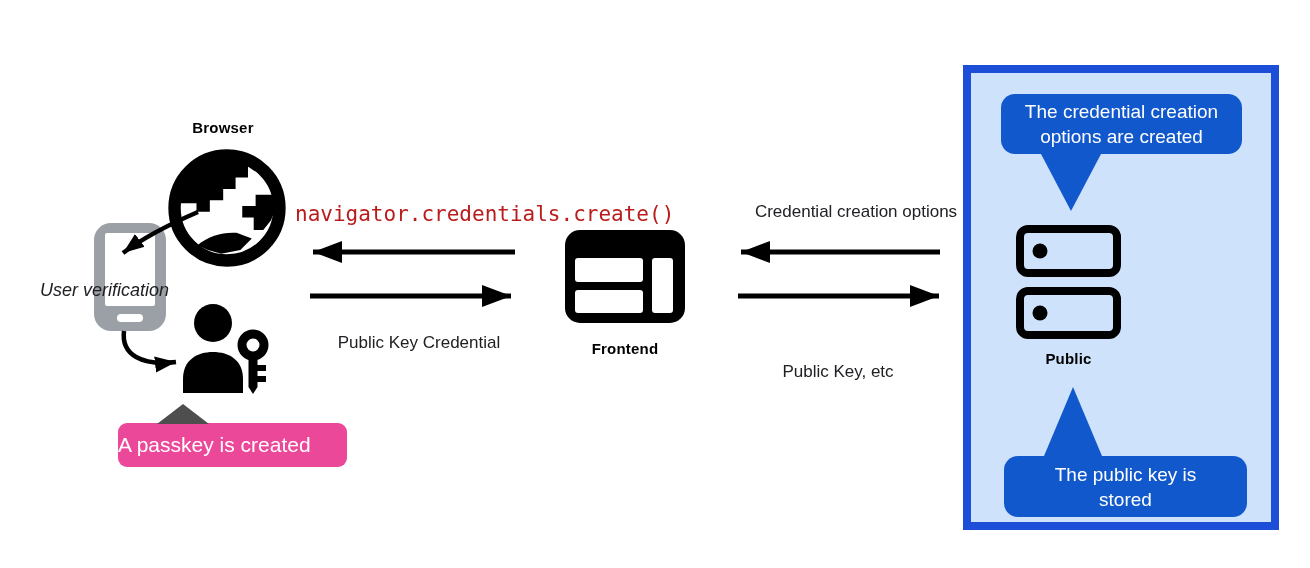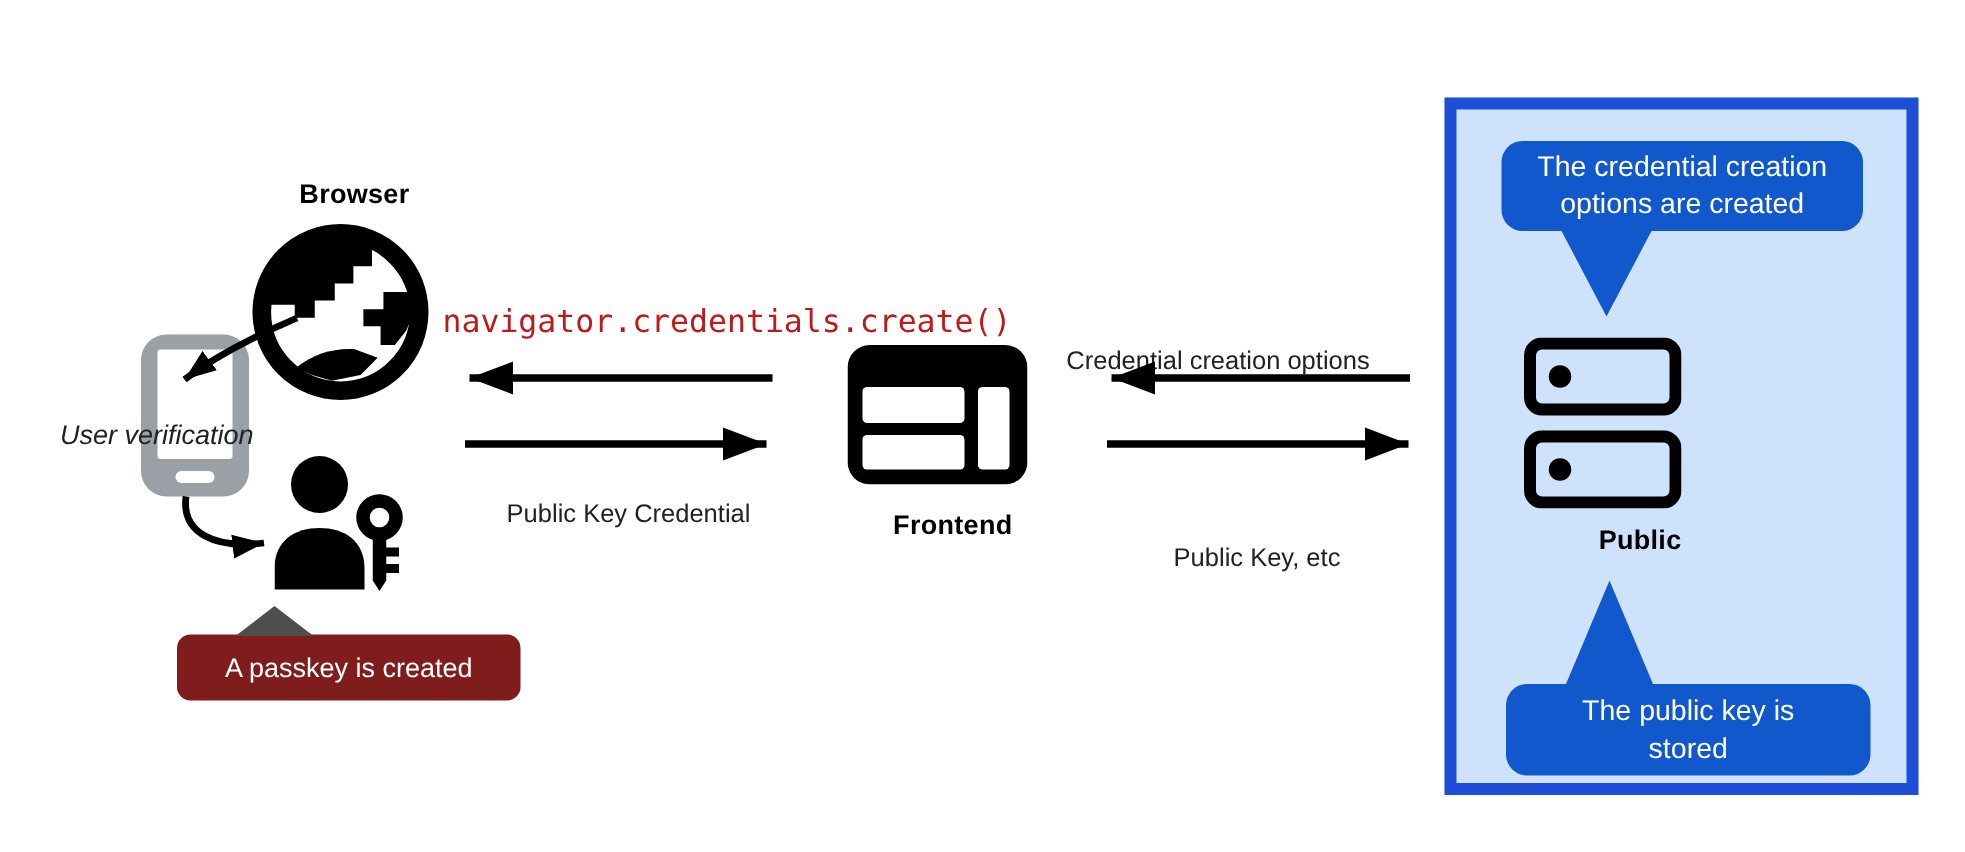--- a/index.html
+++ b/index.html
@@ -1,24 +1,24 @@
 <!DOCTYPE html>
 <html><head>
 <meta charset="utf-8">
 <style>
   html,body{margin:0;padding:0;background:#fff;}
   .canvas{position:relative;width:1310px;height:568px;background:#ffffff;
           font-family:"Liberation Sans",sans-serif;overflow:hidden;}
   .abs{position:absolute;}
-  .bold-lbl{font-weight:bold;color:#000;font-size:18px;text-align:right;letter-spacing:.2px;}
+  .bold-lbl{font-weight:bold;color:#000;font-size:15px;text-align:center;letter-spacing:.2px;}
   .plain-lbl{font-size:18px;color:#202124;}
   .flow-lbl{font-size:17px;color:#202124;text-align:center;}
   .code-lbl{font-family:"DejaVu Sans Mono","Liberation Mono",monospace;font-size:21px;color:#b91c1c;}
-  .tooltip{background:#7f1d1d;border-radius:9px;color:#fff;font-size:18px;
-           text-align:center;line-height:44px;}
+  .tooltip{background:#ec4899;border-radius:9px;color:#fff;font-size:21px;
+           line-height:44px;}
   .tooltip-pointer{width:0;height:0;border-left:26px solid transparent;
            border-right:26px solid transparent;border-bottom:20px solid #4e4e4e;}
   .panel{background:#cfe2fc;border:8px solid #1d4ed8;box-sizing:border-box;}
   .bubble{background:#1258cd;border-radius:14px;color:#fff;font-size:19px;line-height:25px;
           text-align:center;white-space:pre-line;display:flex;align-items:center;justify-content:center;}
   .pointer-down{width:0;height:0;border-left:30px solid transparent;
           border-right:30px solid transparent;border-top:57px solid #1258cd;}
   .pointer-up{width:0;height:0;border-left:29px solid transparent;
           border-right:29px solid transparent;border-bottom:69px solid #1258cd;}
   svg{display:block;}
@@ -65,21 +65,21 @@
 
   <svg class="abs" style="left:565px;top:230px;" width="120" height="93" viewBox="0 0 120 93">
     <rect x="0" y="0" width="120" height="93" rx="15" fill="#000"></rect>
     <rect x="10" y="28" width="68" height="24" rx="3" fill="#ffffff"></rect>
     <rect x="10" y="60" width="68" height="23" rx="3" fill="#ffffff"></rect>
     <rect x="87" y="28" width="21" height="55" rx="3" fill="#ffffff"></rect>
   </svg>
 
   <div class="abs bold-lbl" style="left:575px;top:340px;width:100px;">Frontend</div>
 
-  <div class="abs flow-lbl" style="left:687px;top:202px;width:250px;margin-top:29px;">Credential creation options</div>
+  <div class="abs flow-lbl" style="left:731px;top:202px;width:250px;">Credential creation options</div>
 
   <div class="abs flow-lbl" style="left:738px;top:334px;width:200px;margin-top:28px;">Public Key, etc</div>
 
   <div class="abs panel" style="left:963px;top:65px;width:316px;height:465px;">
 
     <div class="abs bubble" style="left:30px;top:21px;width:241px;height:60px;">The credential creation
 options are created</div>
     <div class="abs pointer-down" style="left:70px;top:81px;"></div>
 
     <svg class="abs" style="left:45px;top:152px;" width="105" height="114" viewBox="0 0 105 114">

